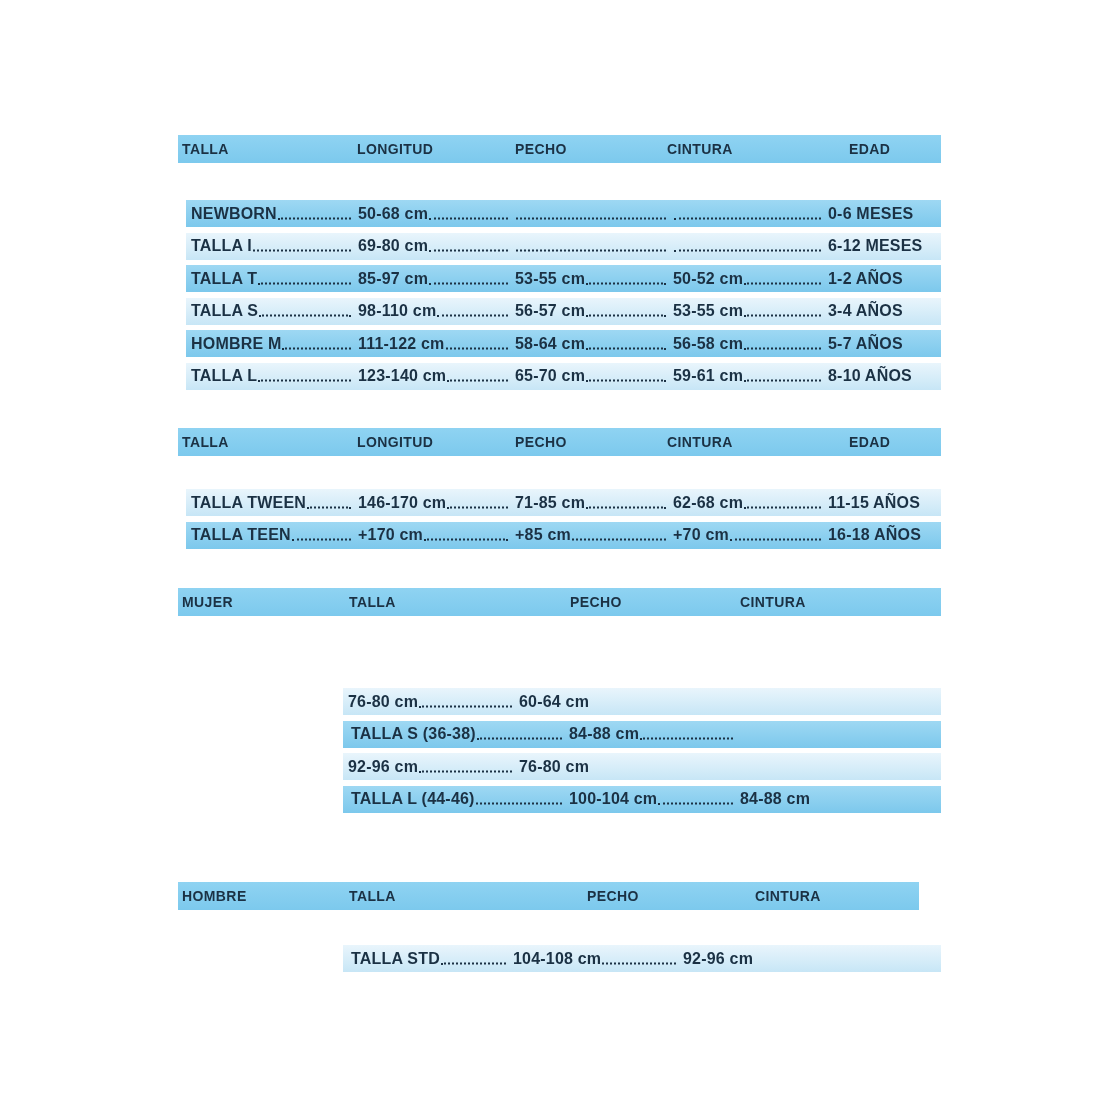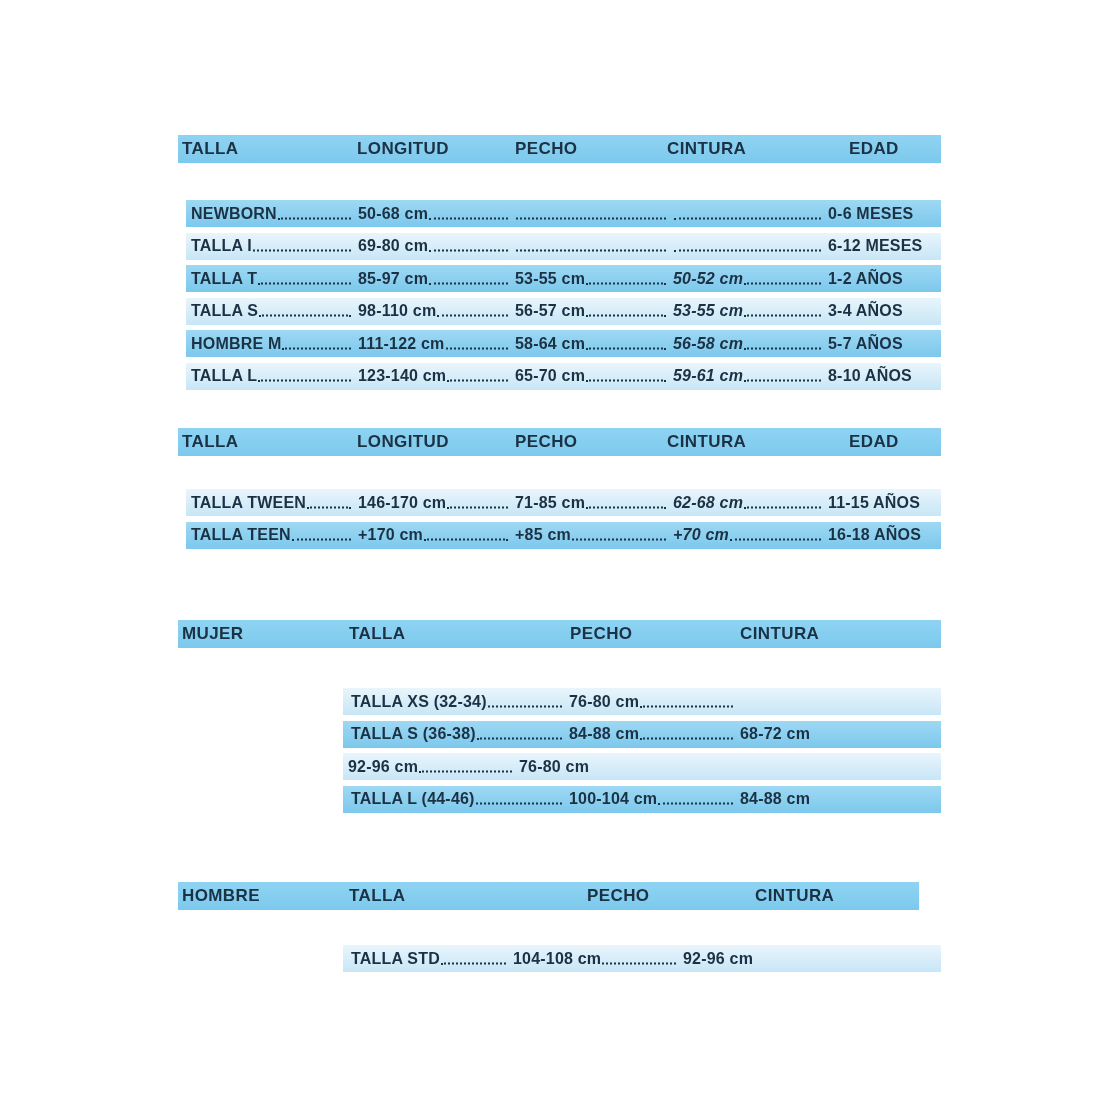--- a/index.html
+++ b/index.html
@@ -24,44 +24,44 @@
   }
   .rows .band{margin-bottom:5.5px;margin-left:8px;}
   .cell{display:flex;align-items:center;min-width:0;height:100%;}
   .txt{
     white-space:nowrap;
     font-weight:700;
     font-size:16px;
     letter-spacing:.2px;
     padding-left:5px;
   }
-  .header .txt{font-size:17px;letter-spacing:.4px;padding-left:4px;}
+  .header .txt{font-size:14px;letter-spacing:.4px;padding-left:4px;}
   .leader{
     flex:1 1 8px;
     min-width:4px;
     height:0;
     border-bottom:2.5px dotted #1b3144;
     transform:translateY(4.5px);
     margin:0 2px 0 1px;
   }
   
   .abs{position:absolute;}
   .pos-h1{left:178px;top:135px;width:763px;}
   .pos-r1{left:178px;top:200px;width:763px;}
   .pos-h2{left:178px;top:428px;width:763px;}
   .pos-r2{left:178px;top:489px;width:763px;}
-  .pos-h3{left:178px;top:620px;width:763px;}
+  .pos-h3{left:178px;top:588px;width:763px;}
   .pos-r3{left:335px;top:688px;width:606px;}
   .pos-h4{left:178px;top:882px;width:741px;}
   .pos-r4{left:335px;top:945px;width:606px;}
   
   .t12 .c1{width:167px;}
   .t12 .c2{width:157px;}
   .t12 .c3{width:158px;}
-  .t12 .c4{width:155px;font-style:italic;}
+  .t12 .c4{width:155px;}
   .t12 .c5{flex:1;}
   
   .h12 .c1{width:175px;}
   .h12 .c2{width:158px;}
   .h12 .c3{width:152px;}
   .h12 .c4{width:182px;}
   .h12 .c5{flex:1;}
   
   .hw .c1{width:167px;}
   .hw .c2{width:221px;}
@@ -308,40 +308,36 @@
     <div class="cell c3">
         <span class="txt">PECHO</span>
       </div>
     <div class="cell c4">
         <span class="txt">CINTURA</span>
       </div>
   </div>
 
   <div class="rows abs pos-r3">
     <div class="band rw">
-      <div class="cell c1">
-          <span class="txt">TALLA XS (32-34)</span>
-          <span class="leader"></span>
-        </div>
       <div class="cell c2">
           <span class="txt">76-80 cm</span>
           <span class="leader"></span>
         </div>
+      <div class="cell c3">
+          <span class="txt">60-64 cm</span>
+        </div>
     </div>
     <div class="band dark rw">
       <div class="cell c1">
           <span class="txt">TALLA S (36-38)</span>
           <span class="leader"></span>
         </div>
       <div class="cell c2">
           <span class="txt">84-88 cm</span>
           <span class="leader"></span>
-        </div>
-      <div class="cell c3">
-          <span class="txt">68-72 cm</span>
         </div>
     </div>
     <div class="band rw">
       <div class="cell c2">
           <span class="txt">92-96 cm</span>
           <span class="leader"></span>
         </div>
       <div class="cell c3">
           <span class="txt">76-80 cm</span>
         </div>

